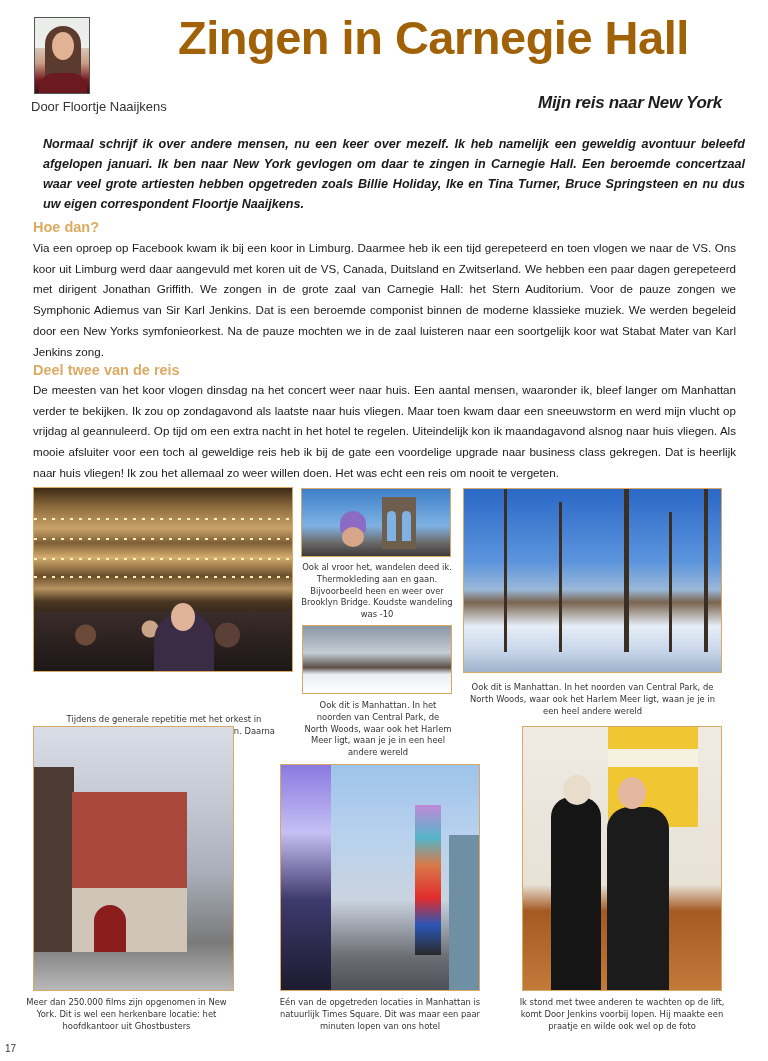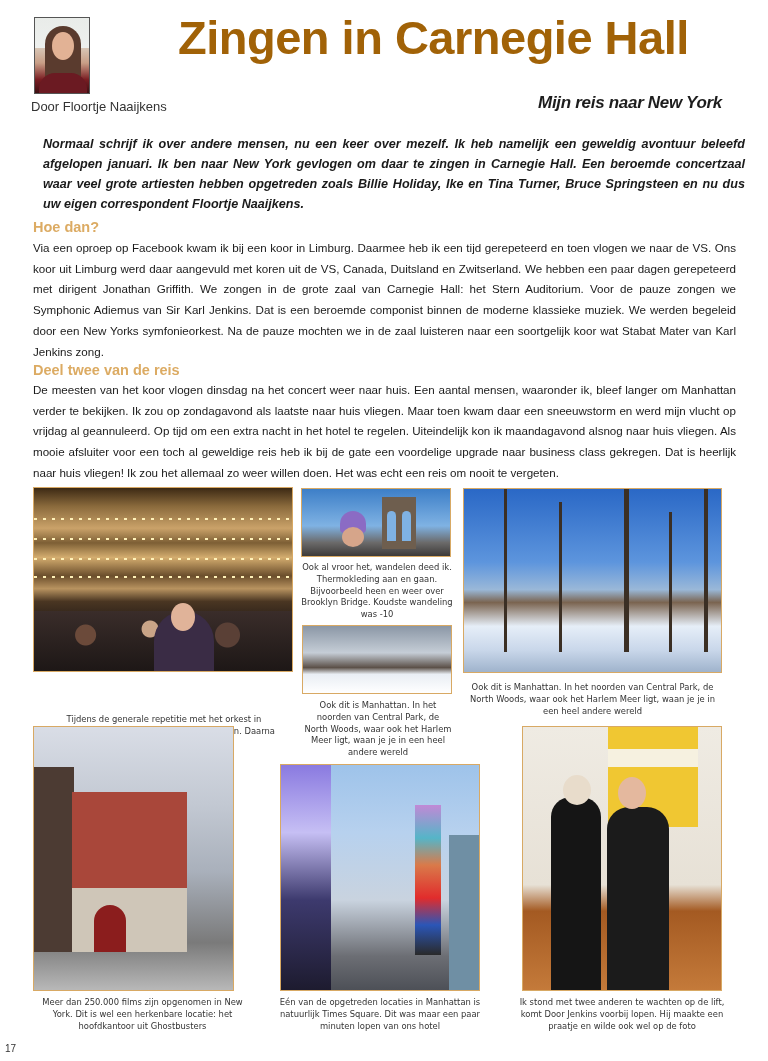--- a/index.html
+++ b/index.html
@@ -124,21 +124,21 @@
   <div class="tree" style="left:205px; height:140px;"></div>
   <div class="tree" style="left:240px; height:165px; width:4px;"></div>
 </div>
 <div class="abs caption" style="left:463px; top:681px; width:259px;">Ook dit is Manhattan. In het noorden van Central Park, de North Woods, waar ook het Harlem Meer ligt, waan je je in een heel andere wereld</div>
 
 <div class="abs photo firehouse" style="left:33px; top:726px; width:201px; height:265px;">
   <div class="side"></div>
   <div class="building"></div>
   <div class="door"></div>
 </div>
-<div class="abs caption" style="left:42px; top:996px; width:201px;">Meer dan 250.000 films zijn opgenomen in New York. Dit is wel een herkenbare locatie: het hoofdkantoor uit Ghostbusters</div>
+<div class="abs caption" style="left:26px; top:996px; width:201px;">Meer dan 250.000 films zijn opgenomen in New York. Dit is wel een herkenbare locatie: het hoofdkantoor uit Ghostbusters</div>
 
 <div class="abs photo times" style="left:280px; top:764px; width:200px; height:227px;">
   <div class="bl"></div>
   <div class="br"></div>
   <div class="br2"></div>
 </div>
 <div class="abs caption" style="left:278px; top:996px; width:204px;">Eén van de opgetreden locaties in Manhattan is natuurlijk Times Square. Dit was maar een paar minuten lopen van ons hotel</div>
 
 <div class="abs photo portrait" style="left:522px; top:726px; width:200px; height:265px;">
   <div class="poster"></div>

